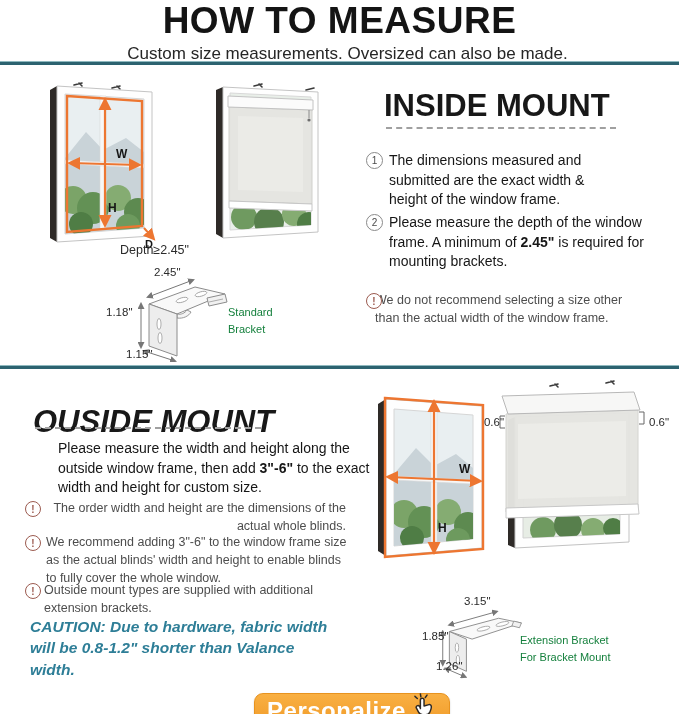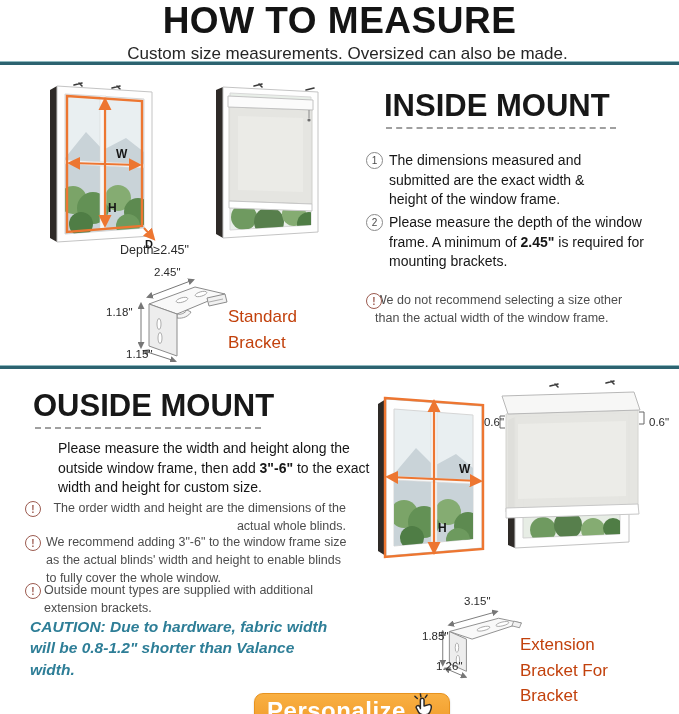--- a/index.html
+++ b/index.html
@@ -31,21 +31,21 @@
   .step-text{ font-size:14px; line-height:1.4; color:#161616; }
   .warn-ic{
     display:inline-flex; align-items:center; justify-content:center;
     width:14px; height:14px; border:1.4px solid #9c5b50; border-radius:50%;
     font-size:10px; font-weight:bold; color:#9c5b50; background:#fff;
   }
   .note-text{ font-size:12.5px; line-height:1.42; color:#4d4d4d; }
   .caution{ font-size:15.5px; font-weight:bold; line-height:1.38; color:#2e7e97;font-style:italic; }
   
   .dim{ font-size:11.5px; color:#2b2b2b; white-space:nowrap; }
-  .fig-label{ font-size:17px; color:#c2410c; line-height:1.5; }
+  .fig-label{ font-size:11px; color:#15803d; line-height:1.5; }
   
   svg text{ font-family:"Liberation Sans",sans-serif; font-weight:bold; fill:#161616; }
   
   .personalize{
     top:693px; left:214px; width:194px; height:33px;
     display:flex; align-items:center; justify-content:center; gap:3px;
     background:linear-gradient(180deg,#f9b043 0%, #f09a28 100%);
     border:1px solid #e8931f; border-radius:9px; cursor:pointer;
     box-shadow:0 1px 2px rgba(0,0,0,.18);
     margin-left:40px;
@@ -169,21 +169,21 @@
     <div class="step-text" style="margin-left:23px; width:292px;"><span>Please measure the depth of the window frame. A minimum of </span><b>2.45"</b><span> is required for mounting brackets.</span></div>
   </div>
 
   <div class="abs" style="top:292px; left:366px;">
     <span class="warn-ic" style="position:absolute; left:0; top:1px;">!</span>
     <div class="note-text" style="margin-left:9px; width:268px;">We do not recommend selecting a size other than the actual width of the window frame.</div>
   </div>
 
   <div class="abs divider div2"></div>
 
-  <h2 class="abs sec-heading" style="top:390px; left:33px;">OUSIDE MOUNT</h2>
+  <h2 class="abs sec-heading" style="top:406px; left:33px;font-style:italic;">OUSIDE MOUNT</h2>
   <div class="abs dashed" style="top:427px; left:35px; width:226px;"></div>
 
   <div class="abs step-text" style="top:439px; left:38px; width:312px;margin-left:20px;"><span>Please measure the width and height along the outside window frame, then add </span><b>3"-6"</b><span> to the exact width and height for custom size.</span></div>
 
   <div class="abs" style="top:500px; left:25px;">
     <span class="warn-ic" style="position:absolute; left:0; top:1px;">!</span>
     <div class="note-text" style="margin-left:21px; width:300px;text-align:right;">The order width and height are the dimensions of the actual whole blinds.</div>
   </div>
   <div class="abs" style="top:534px; left:25px;">
     <span class="warn-ic" style="position:absolute; left:0; top:1px;">!</span>

